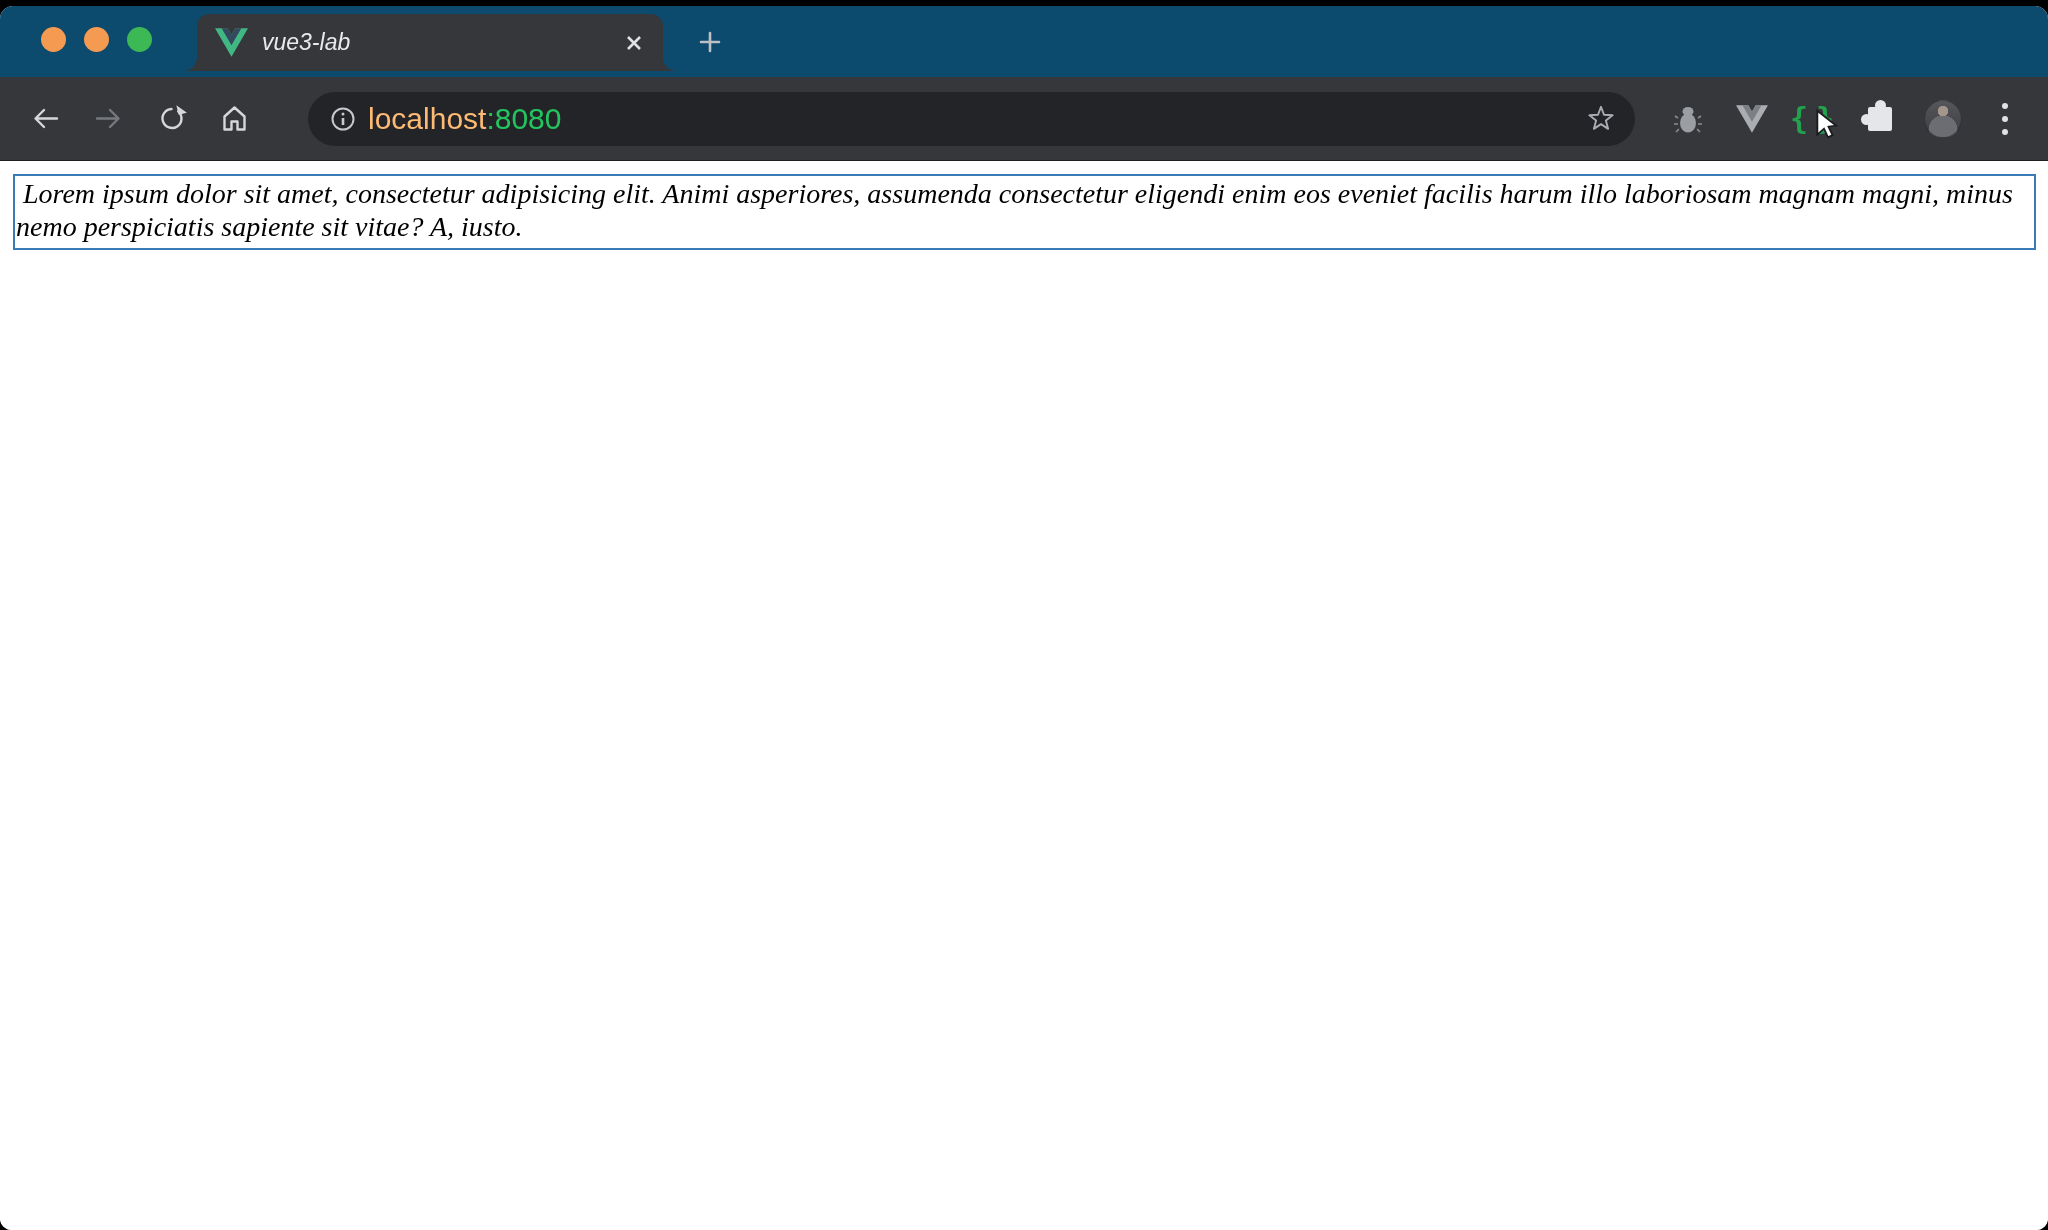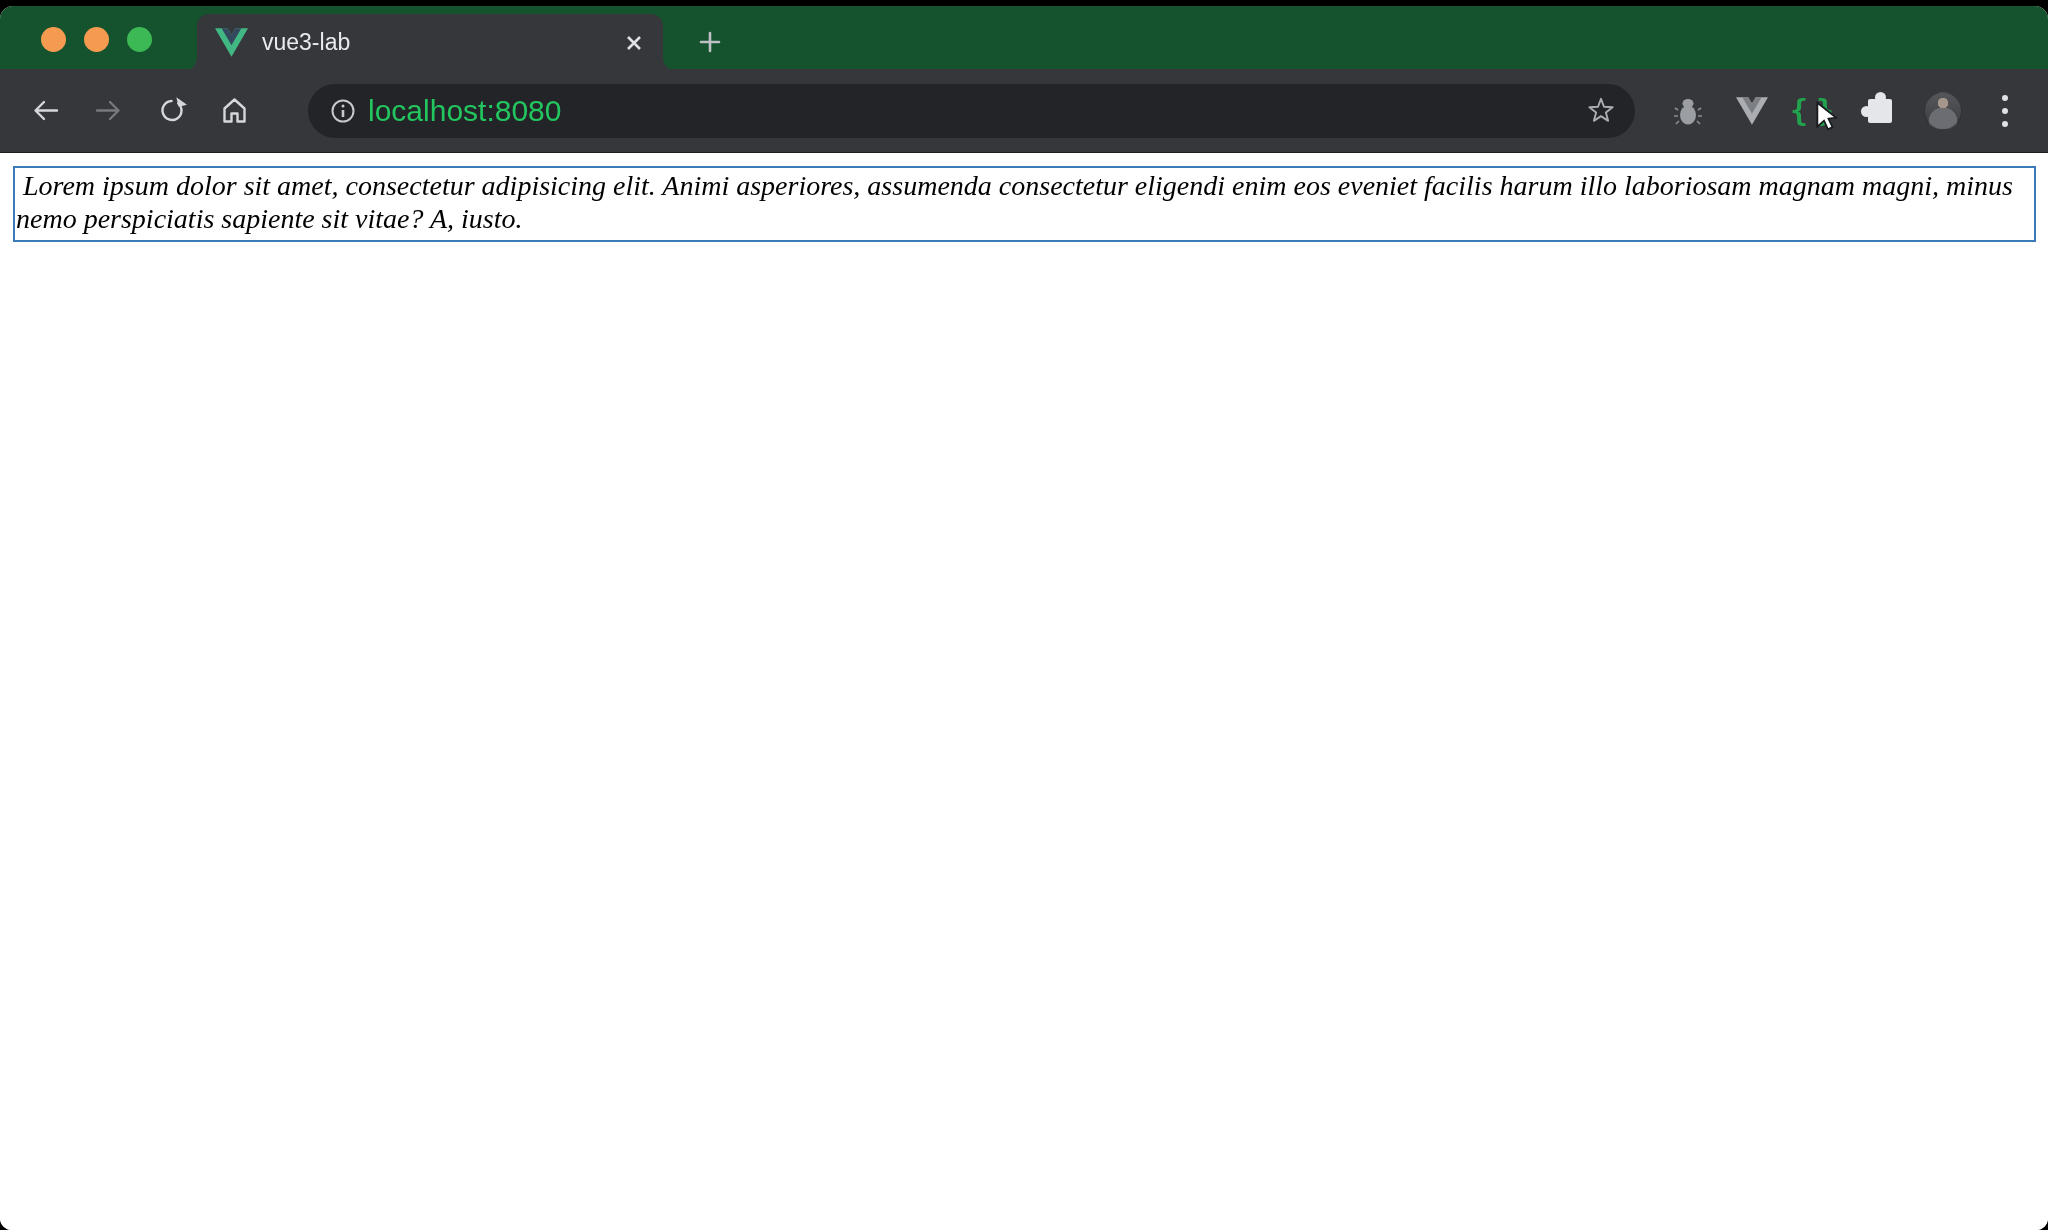--- a/index.html
+++ b/index.html
@@ -3,21 +3,21 @@
 <meta charset="utf-8">
 <style>
   * { margin:0; padding:0; box-sizing:border-box; }
   html,body { width:2048px; height:1230px; background:#000; overflow:hidden;
               font-family:"Liberation Sans", sans-serif; }
 
   .window { position:absolute; top:6px; left:0; width:2048px; height:1224px;
             border-radius:13px 13px 12px 12px; overflow:hidden; background:#fff; }
 
   
-  .tabstrip { position:relative; height:63px; background:#14532d; }
+  .tabstrip { position:relative; height:71px; background:#0c4a6e;font-style:italic; }
   .traffic { position:absolute; left:41px; top:21px; display:flex; gap:18px; }
   .traffic .dot { width:25px; height:25px; border-radius:50%; }
   .dot.close-c, .dot.min-c { background:#f49b51; }
   .dot.zoom-c { background:#3cb854; }
 
   .tab { position:absolute; left:197px; top:8px; width:466px; height:57px;
          background:#36373b; border-radius:12px 12px 0 0;
          display:flex; align-items:center; padding:0 14px 0 18px; }
   .tab::before, .tab::after { content:""; position:absolute; bottom:0; width:13px; height:13px; }
   .tab::before { left:-13px; background:radial-gradient(circle at 0 0, transparent 12.5px, #36373b 13px); }
@@ -41,21 +41,21 @@
   .navbtn svg { width:33px; height:33px; fill:none; stroke:#d5d7da; stroke-width:2.4;
                 stroke-linecap:round; stroke-linejoin:round; }
   .navbtn.disabled svg { stroke:#76797d; }
 
   .omnibox { flex:1 1 auto; height:54px; background:#232428; border-radius:27px;
              margin-left:31px; margin-right:33px; display:flex; align-items:center;
              padding:0 16px 0 22px; min-width:0; }
   .site-info { width:26px; height:26px; flex:0 0 auto; }
   .site-info svg { width:26px; height:26px; stroke:#c5c8cc; fill:none; stroke-width:2; }
   .url { margin-left:12px; font-size:30px; white-space:nowrap; overflow:hidden; flex:1; }
-  .url .host { color:#22c55e; }
+  .url .host { color:#fdba74; }
   .url .port { color:#22c55e; }
   .starbtn { width:36px; height:36px; flex:0 0 auto; display:flex; align-items:center;
              justify-content:center; }
   .starbtn svg { width:30px; height:30px; fill:none; stroke:#a9adb2; stroke-width:2;
                  stroke-linejoin:round; }
 
   .extbtn { width:40px; height:40px; margin-right:24px; flex:0 0 auto;
             display:flex; align-items:center; justify-content:center; }
   .extbtn svg { width:32px; height:32px; }
   .avatar { width:38px; height:38px; border-radius:50%; flex:0 0 auto; margin-right:26px;

